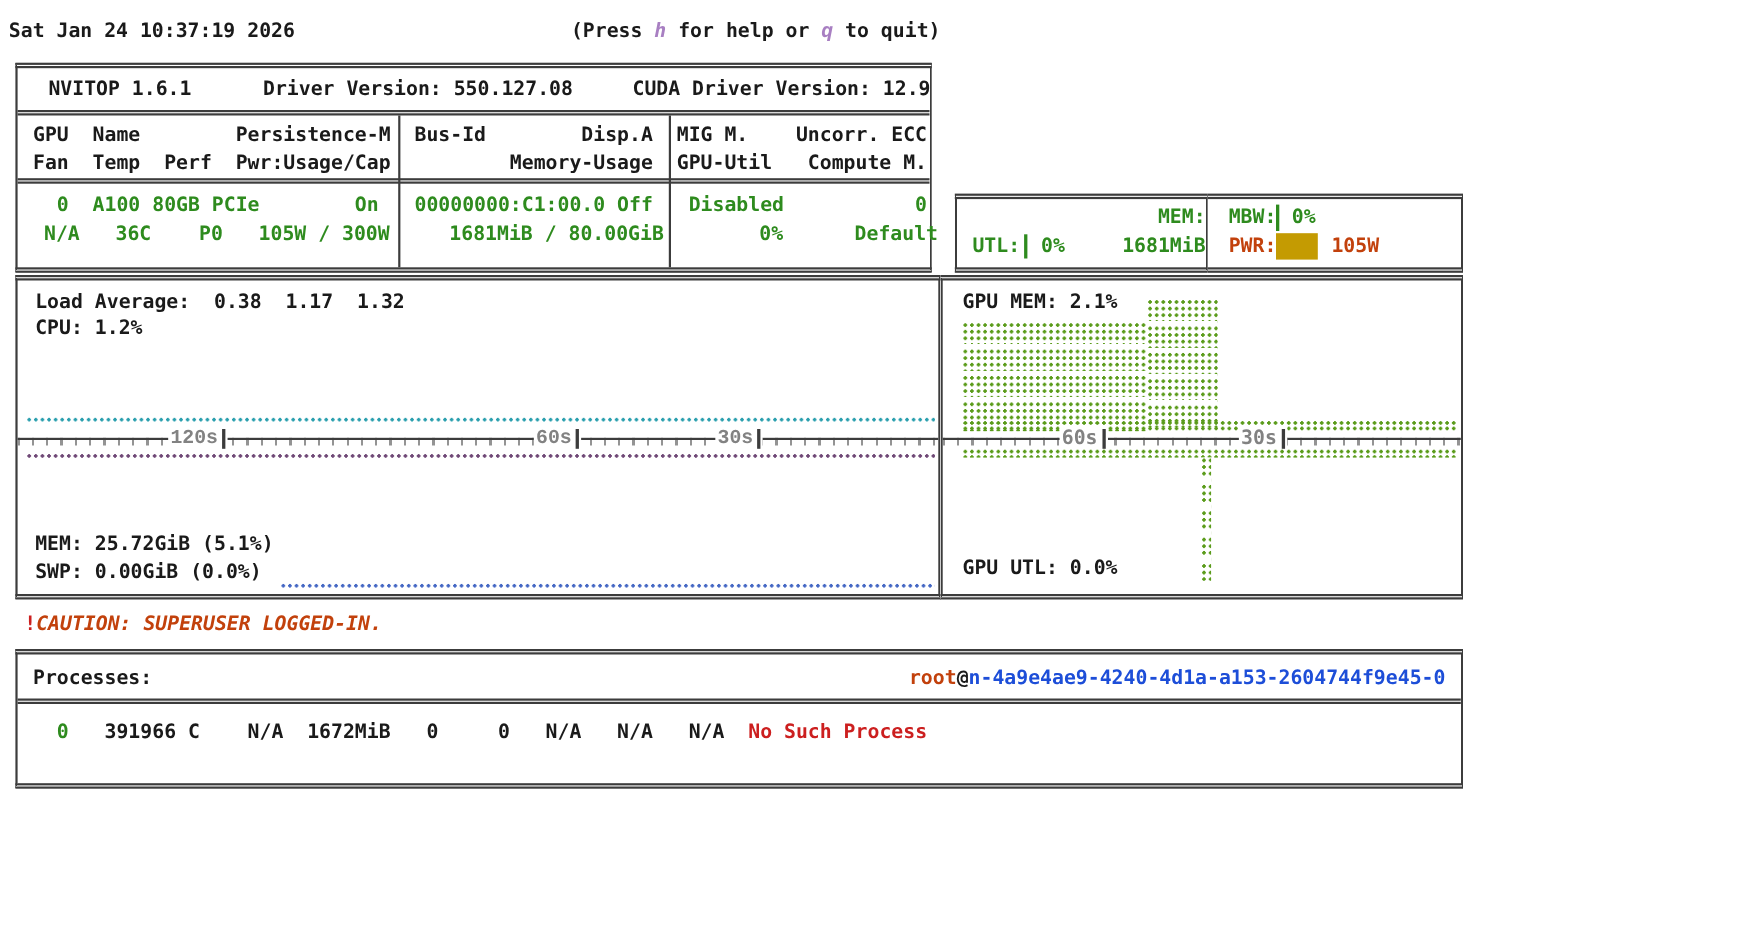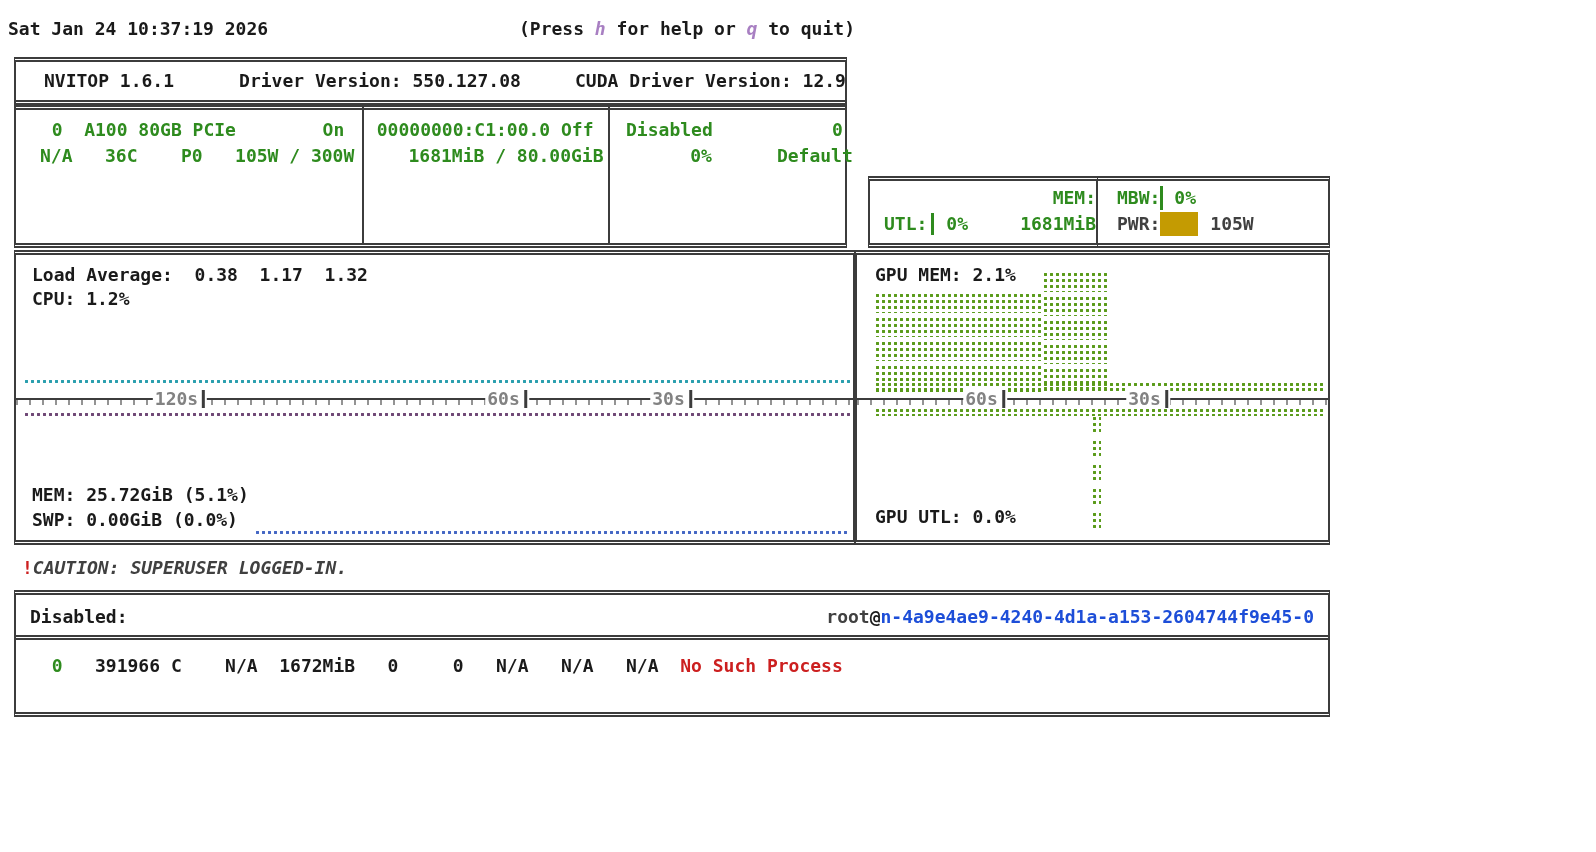--- a/index.html
+++ b/index.html
@@ -5,21 +5,21 @@
   html,body{margin:0;padding:0;background:#fff;}
   body{
     width:1596px;height:852px;position:relative;overflow:hidden;
     font-family:"DejaVu Sans Mono","Liberation Mono",monospace;
     font-weight:bold;font-size:18px;color:#1a1a1a;
   }
   .pre{white-space:pre;}
   .abs{position:absolute;}
   .green{color:#2e8b1e;}
   .brgreen{color:#1d4ed8;}
-  .yellow{color:#404040;}
+  .yellow{color:#c2410c;}
   .red{color:#cc1f1f;}
   .purplekey{color:#a87fc2;font-style:italic;}
   .italic{font-style:italic;}
 
   .box{position:absolute;border-left:2px solid #3c3c3c;border-right:2px solid #3c3c3c;
        border-top:5px double #3c3c3c;border-bottom:5px double #3c3c3c;box-sizing:border-box;background:#fff;}
   .hdivider{border-top:5px double #3c3c3c;height:0;}
   .vdivider{position:absolute;width:2px;background:#3c3c3c;}
 
   .row26{height:26px;line-height:26px;}
@@ -53,20 +53,24 @@
 <body>
 
 <div class="abs pre" style="left:8px;top:18px;line-height:22px;">Sat Jan 24 10:37:19 2026</div>
 <div class="abs" style="left:519px;top:18px;line-height:22px;">
   <span class="pre">(Press </span><span class="purplekey pre">h</span><span class="pre"> for help or </span><span class="purplekey pre">q</span><span class="pre"> to quit)</span>
 </div>
 
 <div class="box" style="left:14px;top:57px;width:833px;height:191px;">
   <div class="pre" style="height:38px;line-height:38px;padding-left:28px;">NVITOP 1.6.1      Driver Version: 550.127.08     CUDA Driver Version: 12.9</div>
   <div class="hdivider"></div>
+  <div style="padding-top:5px;">
+    <div class="pre row26" style="padding-left:14px;">GPU  Name        Persistence-M  Bus-Id        Disp.A  MIG M.    Uncorr. ECC</div>
+    <div class="pre row26" style="padding-left:14px;">Fan  Temp  Perf  Pwr:Usage/Cap          Memory-Usage  GPU-Util   Compute M.</div>
+  </div>
   <div class="hdivider"></div>
   <div style="padding-top:7px;">
     <div class="pre row26 green" style="padding-left:14px;">  0  A100 80GB PCIe        On   00000000:C1:00.0 Off   Disabled           0</div>
     <div class="pre row26 green" style="padding-left:24px;text-align:right;">N/A   36C    P0   105W / 300W     1681MiB / 80.00GiB        0%      Default</div>
   </div>
   <div class="vdivider" style="left:346px;top:43px;bottom:0;"></div>
   <div class="vdivider" style="left:592px;top:43px;bottom:0;"></div>
 </div>
 
 <div class="box" style="left:868px;top:176px;width:230px;height:72px;">
@@ -94,21 +98,21 @@
     <span class="yellow pre" style="margin-left:12px;">105W</span>
   </div>
 </div>
 
 <div class="box" style="left:14px;top:250px;width:841px;height:295px;">
   <div class="abs pre" style="left:16px;top:8px;line-height:24px;">Load Average:  0.38  1.17  1.32</div>
   <div class="abs pre" style="left:16px;top:32px;line-height:24px;">CPU: 1.2%</div>
 
   <div class="dotline" style="--c:#2a9fae;left:8px;right:3px;top:124px;"></div>
 
-  <div class="axis" style="top:135px;">
+  <div class="axis" style="top:135px;font-family:Liberation Mono, monospace;">
     <div class="line"></div>
     <div class="nubs"></div>
     <span class="lbl" style="left:164px;">
         <span class="pre">120s</span>
         <span class="tick"></span>
       </span>
     <span class="lbl" style="left:491px;">
         <span class="pre">60s</span>
         <span class="tick"></span>
       </span>
@@ -151,20 +155,20 @@
 
   <div class="abs pre" style="left:18px;top:250px;line-height:24px;">GPU UTL: 0.0%</div>
 </div>
 
 <div class="abs" style="left:22px;top:556px;line-height:24px;">
   <span class="red pre">!</span><span class="yellow italic pre">CAUTION: SUPERUSER LOGGED-IN.</span>
 </div>
 
 <div class="box" style="left:14px;top:590px;width:1316px;height:127px;">
   <div style="margin-top:9px;height:25px;line-height:25px;position:relative;">
-    <span class="pre" style="padding-left:14px;">Disabled:</span>
+    <span class="pre" style="padding-left:14px;">Processes:</span>
     <span class="abs" style="right:14px;top:0;"><span class="yellow pre">root</span><span class="pre">@</span><span class="brgreen pre">n-4a9e4ae9-4240-4d1a-a153-2604744f9e45-0</span></span>
   </div>
   <div class="hdivider" style="margin-top:6px;"></div>
   <div style="margin-top:13px;height:25px;line-height:25px;padding-left:14px;">
     <span class="green pre">  0</span><span class="pre">   391966 C    N/A  1672MiB   0     0   N/A   N/A   N/A  </span><span class="red pre">No Such Process</span>
   </div>
 </div>
 
 </body></html>

